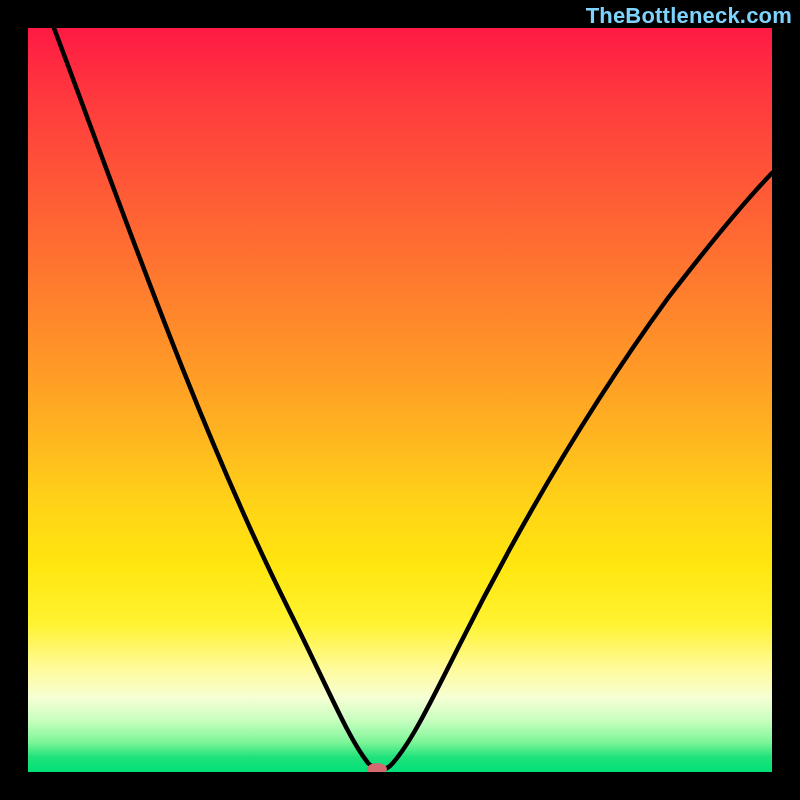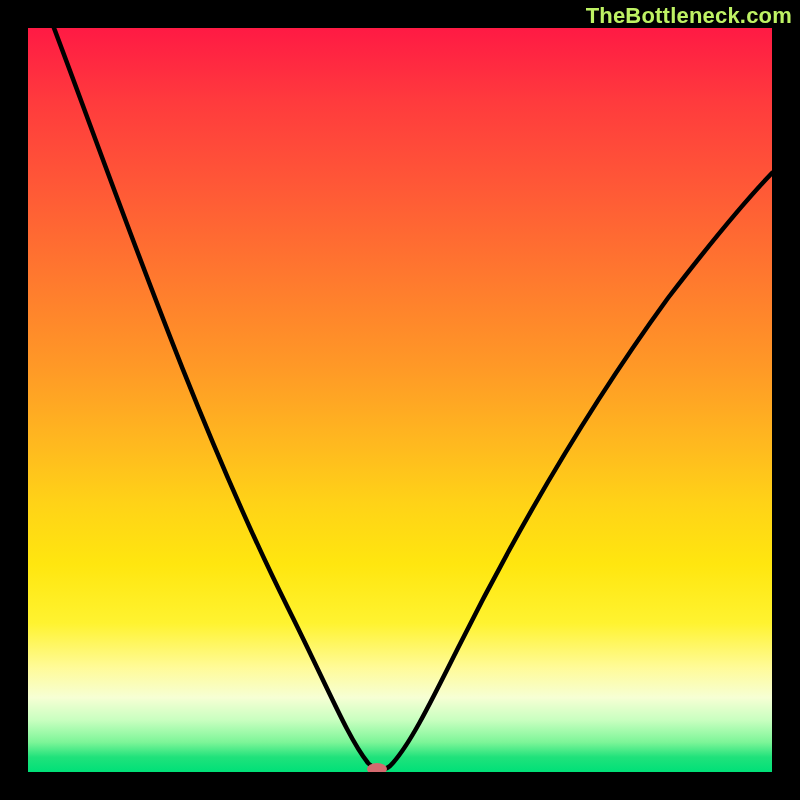--- a/index.html
+++ b/index.html
@@ -58,21 +58,21 @@
     stroke-width: 4.5;
     stroke-linecap: round;
   }
   .dot {
     fill: #d46a6f;
   }
   .watermark {
     position: absolute;
     top: 3px;
     right: 8px;
-    color: #bef264;
+    color: #7dd3fc;
     font-size: 22px;
     font-weight: 600;
     letter-spacing: 0.2px;
     user-select: none;
     margin-left: 16px;
   }
 </style>
 </head>
 <body>
 

